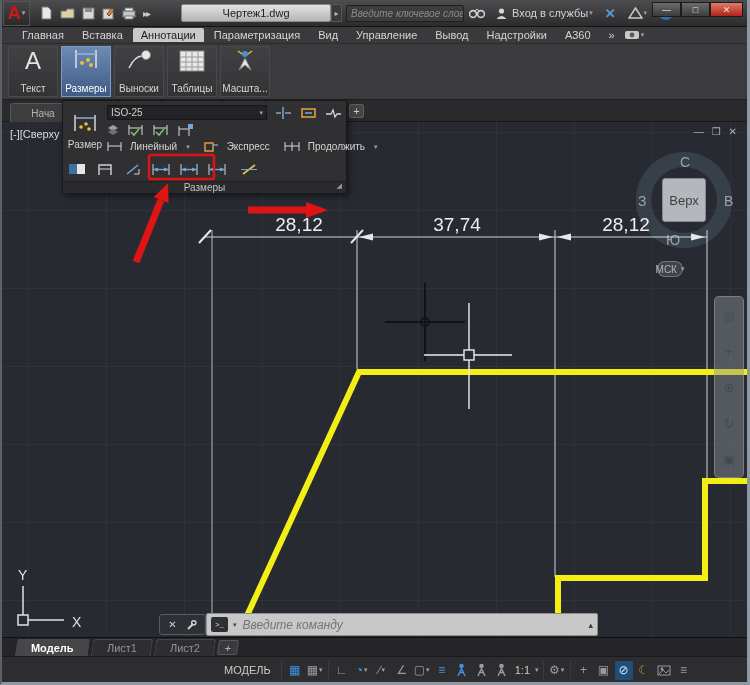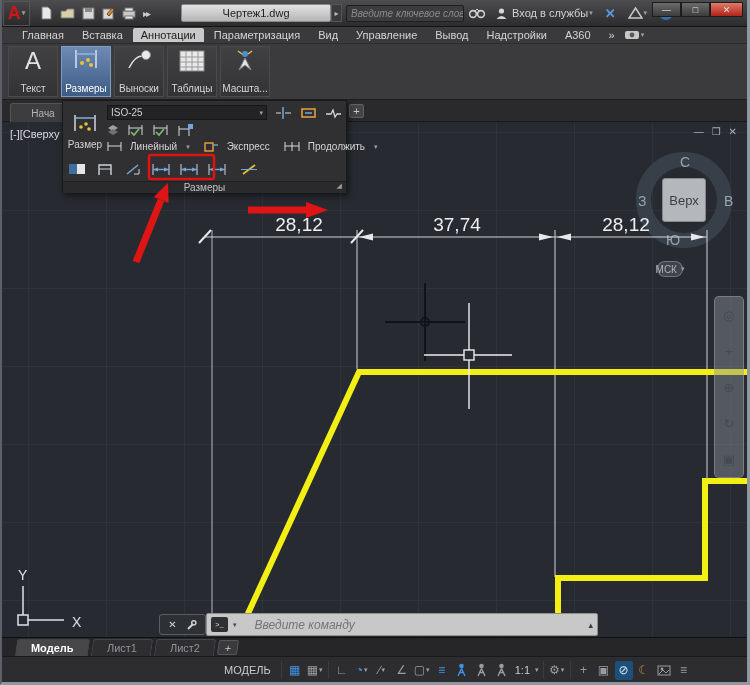--- a/index.html
+++ b/index.html
@@ -59,21 +59,21 @@
   .vface{position:absolute;left:26px;top:26px;width:44px;height:44px;background:#b4b7bb;border:1px solid #85888c;border-radius:3px;color:#3c3f42;font-size:13px;display:flex;align-items:center;justify-content:center;z-index:3;}
   .mcs{left:655px;top:261px;width:26px;height:16px;background:rgba(150,156,162,0.22);border:1px solid rgba(175,181,187,0.45);border-radius:8px;color:#aeb5bb;font-size:10px;display:flex;align-items:center;justify-content:center;gap:3px;z-index:6;}
 
   
   .navbar{left:712px;top:296px;width:30px;height:182px;background:rgba(140,146,152,0.45);border:1px solid rgba(175,180,185,0.4);border-radius:5px;z-index:6;display:flex;flex-direction:column;align-items:center;justify-content:space-around;color:#454a50;font-size:13px;}
 
   
   .cmdmini{left:157px;top:614px;width:47px;height:21px;background:rgba(46,49,52,0.92);border:1px solid #5a5e62;border-radius:3px;z-index:10;display:flex;align-items:center;justify-content:space-evenly;color:#cfd3d7;font-size:10px;}
   .cmdbar{left:204px;top:613px;width:392px;height:23px;background:#c8c8c8;border:1px solid #8f8f8f;border-radius:2px;z-index:10;display:flex;align-items:center;padding:0 4px;gap:4px;}
   .cmdicon{width:17px;height:15px;background:#2e3033;border-radius:2px;color:#e0e0e0;font-size:7px;display:flex;align-items:center;justify-content:center;font-family:"Liberation Mono",monospace;}
-  .cmdinput{flex:1;background:transparent;border:none;outline:none;font-style:italic;color:#6f6f6f;font-size:12px;font-family:"Liberation Sans",sans-serif;margin-left:12px;}
+  .cmdinput{flex:1;background:transparent;border:none;outline:none;font-style:italic;color:#6f6f6f;font-size:12px;font-family:"Liberation Sans",sans-serif;}
   .cmdup{color:#3c3c3c;font-size:9px;}
 
   
   .laystrip{left:0;top:637px;width:100%;height:19px;background:#262628;z-index:20;display:flex;align-items:flex-end;padding-left:14px;gap:3px;border-top:1px solid #101012;}
   .ltab{height:17px;padding:0 14px;display:flex;align-items:center;font-size:11px;color:#8f9398;background:#2e2e30;border:1px solid #44464a;border-bottom:none;border-radius:3px 3px 0 0;transform:skewX(-8deg);}
   .ltab span{transform:skewX(8deg);}
   .ltab.active{background:#474749;color:#fff;font-weight:bold;}
   .lplus{width:20px;height:15px;background:#3a3a3c;border:1px solid #55575b;border-radius:2px;color:#c8c8c8;font-size:11px;display:flex;align-items:center;justify-content:center;transform:skewX(-8deg);margin-bottom:1px;}
 
   

